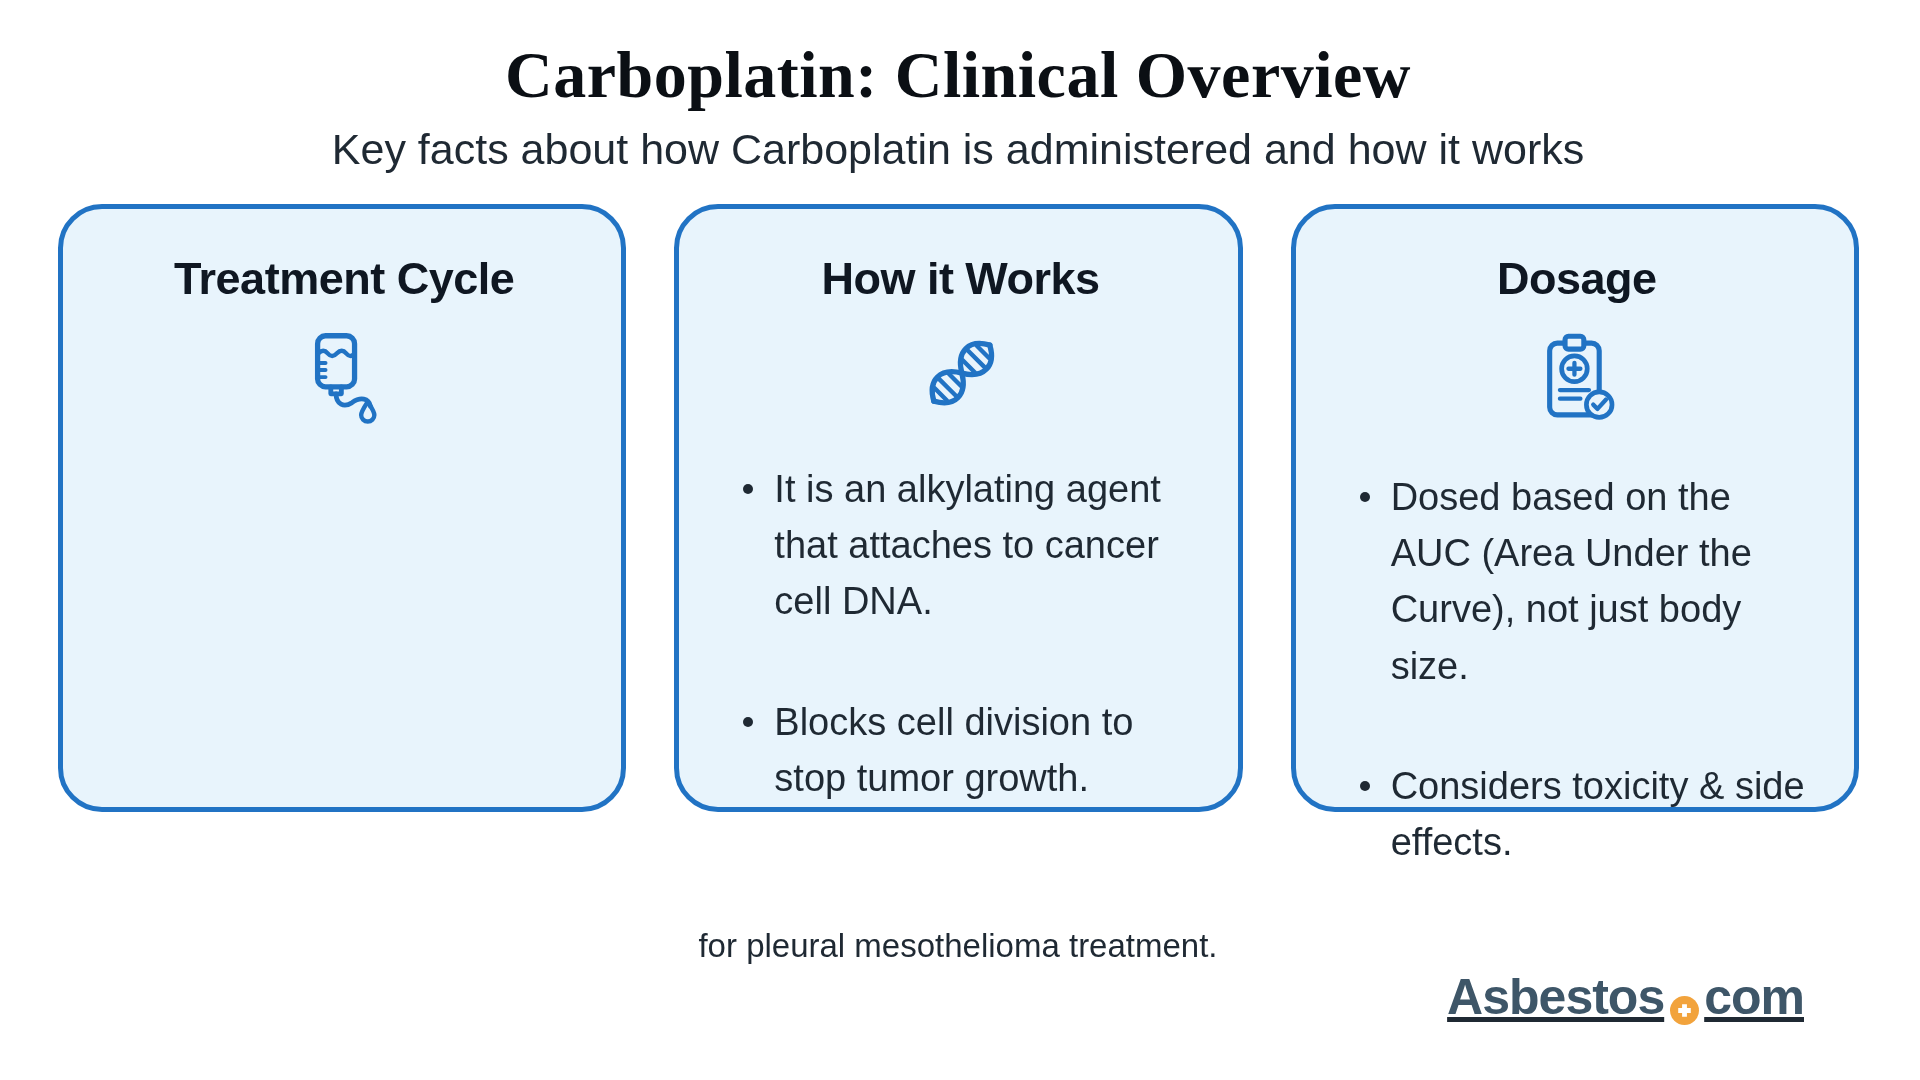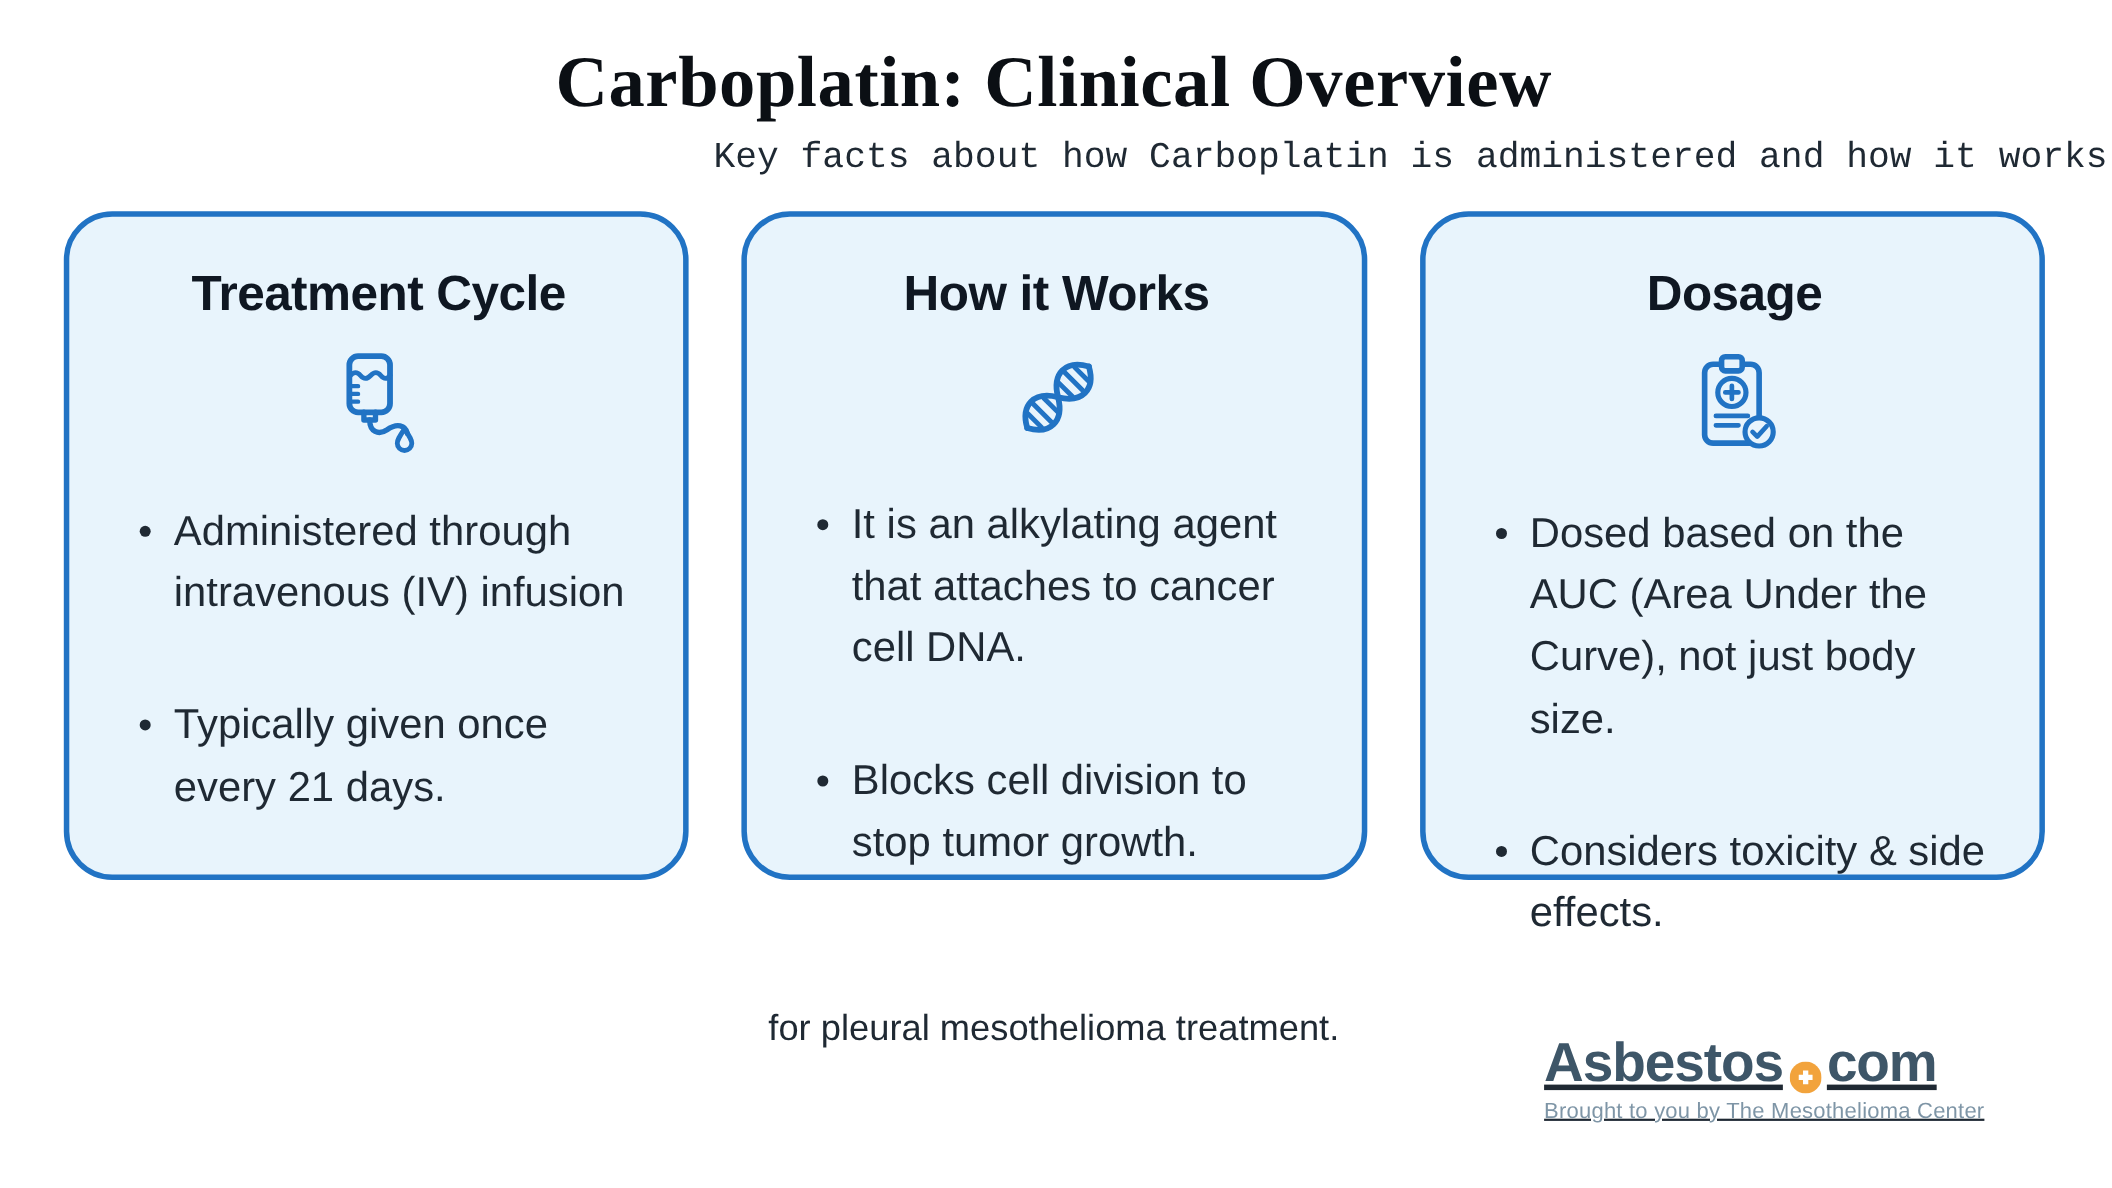--- a/index.html
+++ b/index.html
@@ -26,24 +26,23 @@
     font-family:"Liberation Serif","DejaVu Serif",serif;
     font-weight:700;
     font-size:66px;
     line-height:1.15;
     text-align:center;
     color:#0b0f14;
     letter-spacing:0.5px;
   }
   .page-subtitle{
     margin-top:12px;
-    font-size:33px;
-    text-align:right;
-    color:var(--body-text);
-    font-family:Liberation Mono, monospace;
+    font-size:43px;
+    text-align:center;
+    color:var(--body-text);
   }
 
   .cards{
     display:flex;
     gap:48px;
     margin:30px 57px 0 58px;
   }
   .card{
     flex:1 1 0;
     height:608px;
@@ -147,24 +146,20 @@
           <svg width="88" height="94" viewBox="0 0 100 106" fill="none" stroke="currentColor" stroke-width="6" stroke-linecap="round" stroke-linejoin="round" aria-hidden="true">
             <rect x="20" y="5" width="42" height="58" rx="9"></rect>
             <path d="M21 25 q5.5 -6 10.5 0 t10.5 0 t10.5 0 t9.5 0" stroke-width="5"></path>
             <path d="M21 36 h8 M21 44 h8 M21 52 h8" stroke-width="4.5"></path>
             <path d="M35 63 v8 h12 v-8" stroke-width="5.5"></path>
             <path d="M41 71 c0 12 9 16 18 10 c10 -7 19 -5 21 4" stroke-width="5.5"></path>
             <path d="M77 80 c-5.5 8.5 -7.5 11.5 -7.5 15 a7.5 7.5 0 0 0 15 0 c0 -3.5 -2 -6.5 -7.5 -15 z" stroke-width="5"></path>
           </svg>
         </span>
       </div>
-      <ul class="card-bullets">
-        <li>Administered through intravenous (IV) infusion</li>
-        <li>Typically given once every 21 days.</li>
-      </ul>
     </article>
 
     <article class="card">
       <div class="card-header">
         <h2 class="card-title">How it Works</h2>
         <span class="card-icon">
           <svg width="88" height="88" viewBox="0 0 100 100" fill="none" stroke="currentColor" stroke-width="6" stroke-linecap="round" stroke-linejoin="round" aria-hidden="true">
             <g transform="rotate(45 50 50)">
               <path d="M50 2 C72 14 72 34 50 47 C28 60 28 80 50 92"></path>
               <path d="M50 2 C28 14 28 34 50 47 C72 60 72 80 50 92"></path>
@@ -212,16 +207,15 @@
     <div class="brand-row">
       <span>Asbestos</span>
       <span class="brand-dot">
         <svg width="29" height="29" viewBox="0 0 30 30" aria-hidden="true">
           <circle cx="15" cy="15" r="15" style="fill:var(--logo-orange)"></circle>
           <path d="M15 8.5 v13 M8.5 15 h13" stroke="#ffffff" stroke-width="5" stroke-linecap="butt"></path>
         </svg>
       </span>
       <span>com</span>
     </div>
-    <div class="brand-tagline">Brought to you by The Mesothelioma Center</div>
   </div>
 
 </main>
 
 </body></html>

